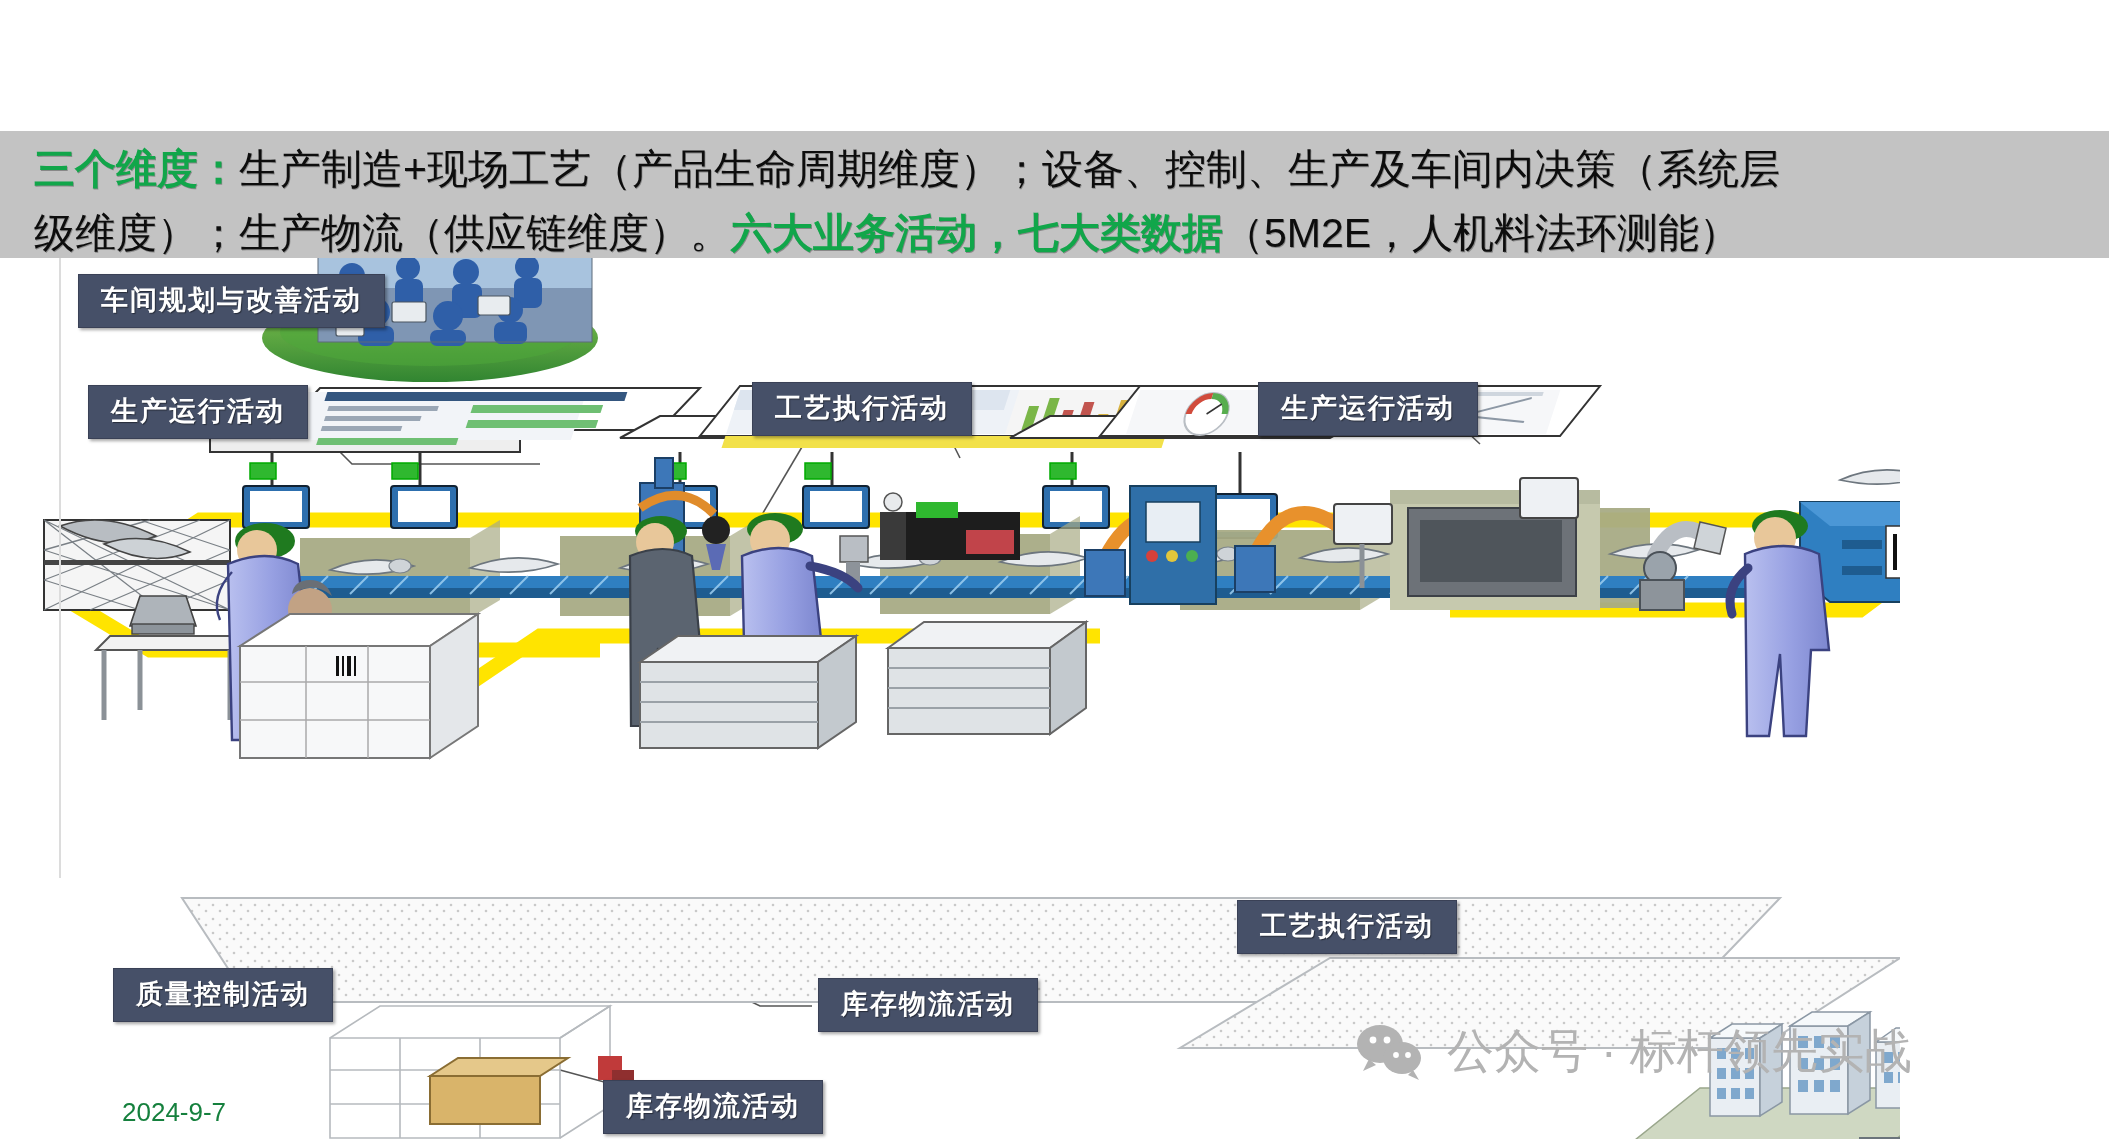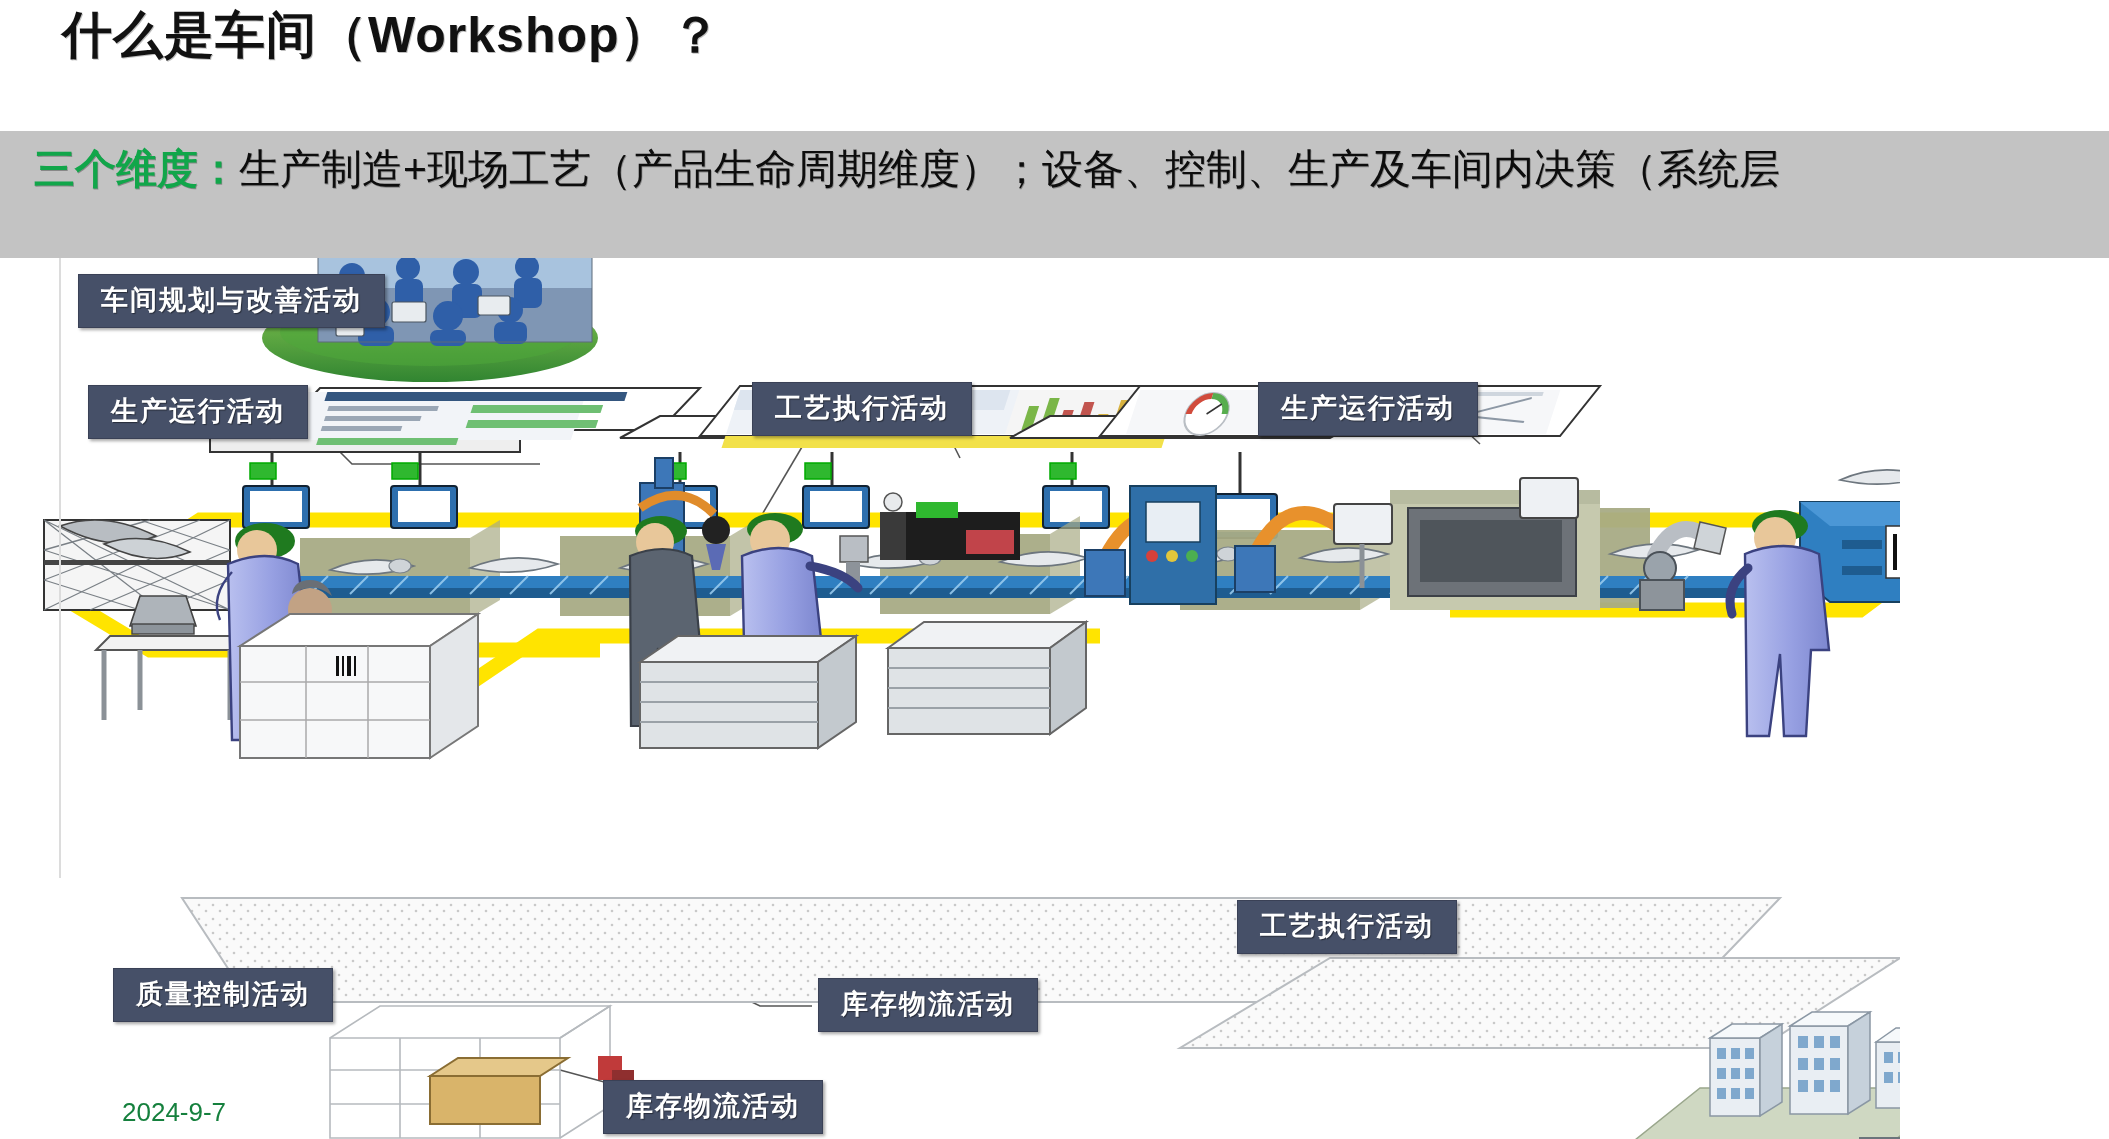--- a/index.html
+++ b/index.html
@@ -62,25 +62,27 @@
   .datestamp{
     position:absolute;left:122px;top:1097px;
     color:#15803d;font-size:26px;
   }
 </style>
 </head>
 <body>
 
 <div class="slide">
 
-  <div class="title">什么是车间（Workshop）？</div>
 
   <div class="banner">
     <p>
       <span class="hl">三个维度：</span><span>生产制造+现场工艺（产品生命周期维度）；设备、控制、生产及车间内决策（系统层</span>
+    </p>
+    <p>
+      <span>级维度）；生产物流（供应链维度）。</span><span class="hl">六大业务活动，七大类数据</span><span>（5M2E，人机料法环测能）</span>
     </p>
   </div>
 
   <div class="diagram">
 
     <svg width="2109" height="881" viewBox="0 0 2109 881">
       <defs>
         <pattern id="floorDots" width="14" height="14" patternUnits="userSpaceOnUse">
           <rect width="14" height="14" fill="#fafafa"></rect>
           <circle cx="3" cy="3" r="1.3" fill="#c9c9c9"></circle>
@@ -629,16 +631,29 @@
     <div class="lbl" style="left:78px;top:16px;">车间规划与改善活动</div>
     <div class="lbl" style="left:88px;top:127px;">生产运行活动</div>
     <div class="lbl" style="left:752px;top:124px;">工艺执行活动</div>
     <div class="lbl" style="left:1258px;top:124px;">生产运行活动</div>
     <div class="lbl" style="left:1237px;top:642px;">工艺执行活动</div>
     <div class="lbl" style="left:113px;top:710px;">质量控制活动</div>
     <div class="lbl" style="left:818px;top:720px;">库存物流活动</div>
     <div class="lbl" style="left:603px;top:822px;">库存物流活动</div>
   </div>
 
+  <div class="watermark">
+    <svg width="70" height="60" viewBox="0 0 70 60">
+      <ellipse cx="25" cy="22" rx="23" ry="19" fill="#b3b3b3"></ellipse>
+      <path d="M14 37 l-6 12 l13 -6 Z" fill="#b3b3b3"></path>
+      <circle cx="18" cy="18" r="3.4" fill="#ffffff"></circle>
+      <circle cx="32" cy="18" r="3.4" fill="#ffffff"></circle>
+      <ellipse cx="47" cy="36" rx="19" ry="16" fill="#b3b3b3"></ellipse>
+      <path d="M58 48 l6 10 l-11 -5 Z" fill="#b3b3b3"></path>
+      <circle cx="41" cy="33" r="2.9" fill="#ffffff"></circle>
+      <circle cx="53" cy="33" r="2.9" fill="#ffffff"></circle>
+    </svg>
+    <span class="wm-text">公众号 · 标杆领先实战</span>
+  </div>
 
   <div class="datestamp">2024-9-7</div>
 
 </div>
 
 </body></html>

